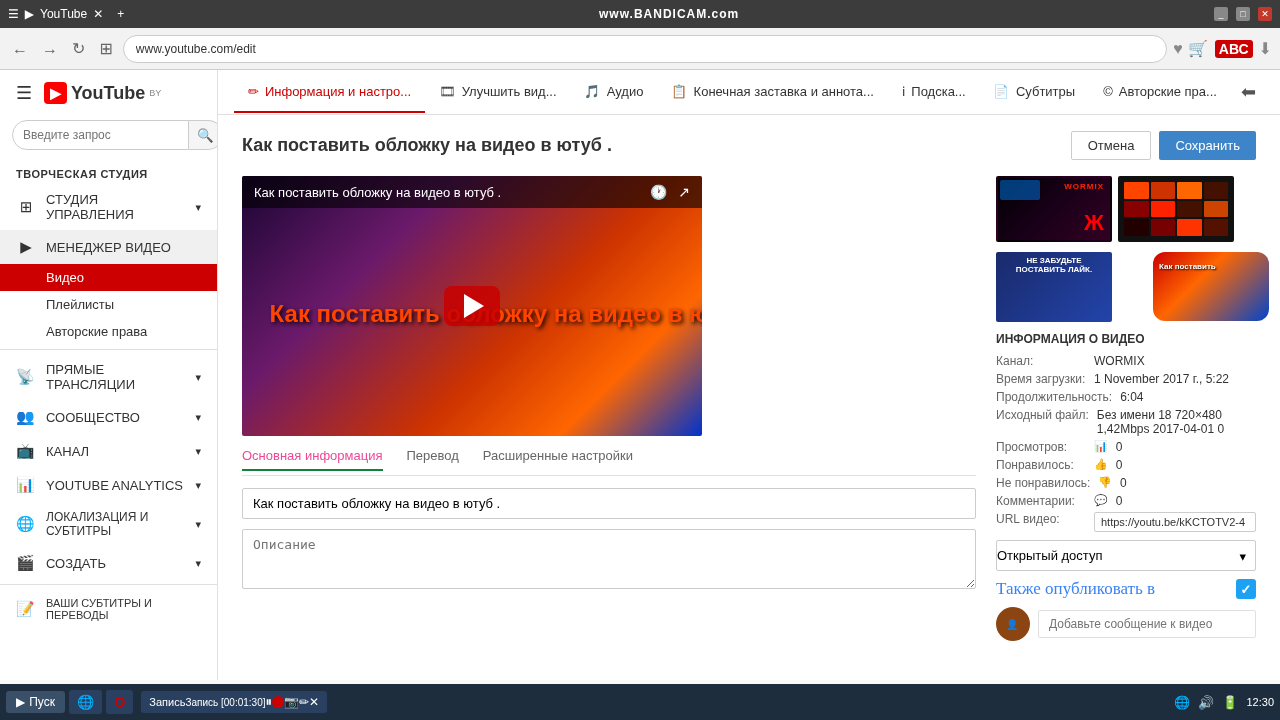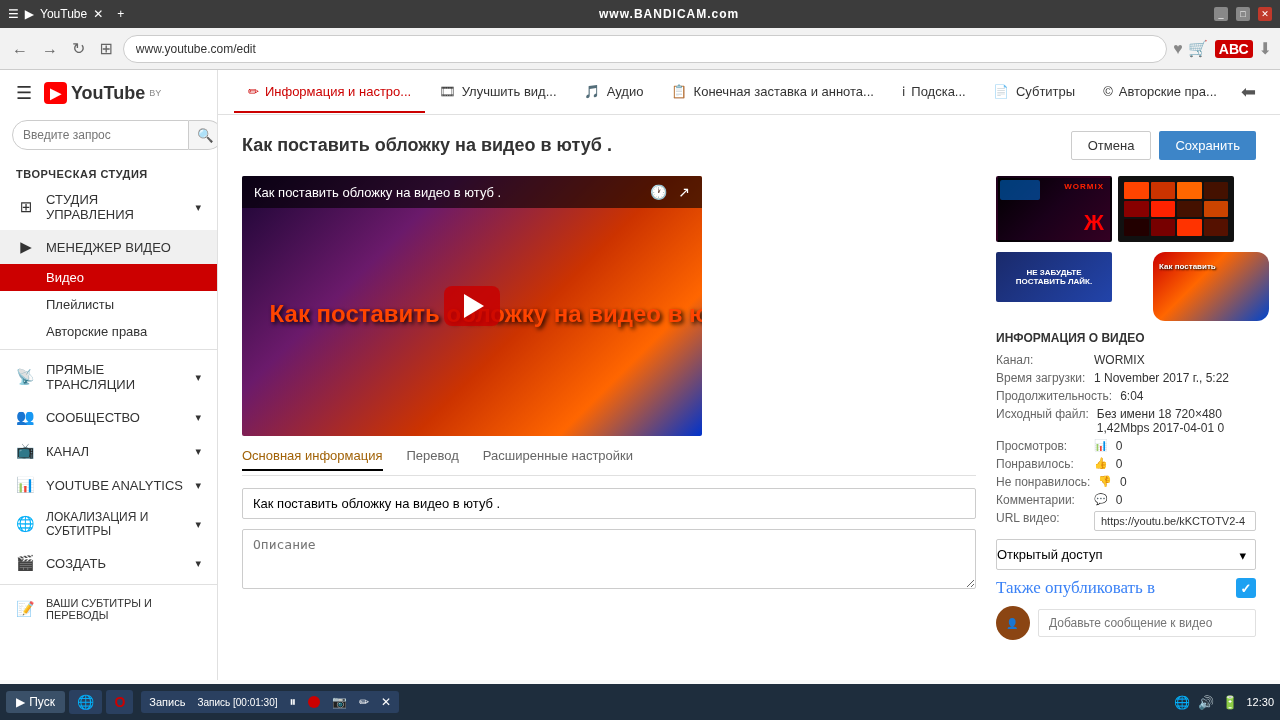--- a/index.html
+++ b/index.html
@@ -73,21 +73,21 @@
     .info-section-title { font-size: 12px; font-weight: bold; color: #333; margin-bottom: 8px; }
     .info-row { display: flex; gap: 8px; margin-bottom: 4px; align-items: flex-start; }
     .info-label { color: #666; min-width: 90px; flex-shrink: 0; }
     .info-value { color: #333; }
     .url-input { border: 1px solid #ccc; border-radius: 2px; padding: 3px 6px; font-size: 11px; color: #333; width: 180px; }
     .stat-icon { font-size: 11px; color: #888; }
 
     
     .bottom-tabs { display: flex; gap: 24px; padding: 12px 0 4px; border-bottom: 1px solid #e0e0e0; margin-bottom: 12px; }
     .bottom-tab { font-size: 13px; color: #666; cursor: pointer; padding-bottom: 6px; border-bottom: 2px solid transparent; }
-    .bottom-tab.active { color: #a16207; border-bottom: 2px solid #000000; }
+    .bottom-tab.active { color: #ec4899; border-bottom: 2px solid #15803d; }
 
     
     .form-field { margin-bottom: 10px; }
     .text-input { width: 100%; border: 1px solid #ccc; border-radius: 2px; padding: 7px 10px; font-size: 13px; }
     .textarea-input { width: 100%; border: 1px solid #ccc; border-radius: 2px; padding: 7px 10px; font-size: 13px; height: 60px; resize: vertical; }
     .select-input { width: 100%; border: 1px solid #ccc; border-radius: 2px; padding: 7px 0; font-size: 13px; background: white; appearance: none; }
     .select-wrapper { position: relative; }
     .select-arrow { position: absolute; right: 10px; top: 50%; transform: translateY(-50%); pointer-events: none; }
 
     .social-row { display: flex; align-items: center; justify-content: space-between; margin-top: 8px; }
@@ -317,21 +317,21 @@
               <div style="background:#cc4400;border-radius:1px;"></div>
               <div style="background:#220000;border-radius:1px;"></div>
               <div style="background:#770000;border-radius:1px;"></div>
               <div style="background:#ff3300;border-radius:1px;"></div>
               <div style="background:#551100;border-radius:1px;"></div>
             </div>
           </div>
 
           <div style="display:flex;gap:6px;margin-bottom:10px;">
 
-            <div style="width:116px;height:50px;background:linear-gradient(135deg,#1a2a6b 0%,#2244aa 100%);display:flex;align-items:center;justify-content:center;border-radius:2px;flex-shrink:0;">
+            <div style="width:116px;height:70px;background:linear-gradient(135deg,#1a2a6b 0%,#2244aa 100%);display:flex;justify-content:center;border-radius:2px;flex-shrink:0;">
               <div style="color:white;font-size:8px;text-align:center;font-weight:bold;padding:4px;">НЕ ЗАБУДЬТЕ<br>ПОСТАВИТЬ ЛАЙК.</div>
             </div>
 
             <div style="width:116px;height:69px;background:linear-gradient(135deg,#cc0000 0%,#ff6600 40%,#0044cc 100%);border-radius:12px;flex-shrink:0;position:relative;overflow:hidden;margin-left:35px;">
               <div style="position:absolute;top:10px;left:6px;color:white;font-size:8px;font-weight:bold;text-shadow:1px 1px 2px #000;">Как поставить</div>
             </div>
           </div>
 
           <div class="video-info-panel">
             <div class="info-section-title">ИНФОРМАЦИЯ О ВИДЕО</div>
@@ -406,21 +406,21 @@
 </div>
 
 <div class="taskbar" style="position:absolute;bottom:0;left:0;right:0;height:36px;background:#1e2d3d;display:flex;align-items:center;padding:0 6px;gap:4px;">
   <button class="taskbar-btn" style="background:#3a5068;color:white;border:none;border-radius:3px;padding:4px 10px;font-size:12px;cursor:pointer;">
     <span>▶</span>
     <span>Пуск</span>
   </button>
   <button class="taskbar-btn" style="background:#2a4060;color:white;border:none;border-radius:3px;padding:4px 8px;font-size:14px;cursor:pointer;">🌐</button>
   <button class="taskbar-btn" style="background:#2a4060;color:#cc0000;border:none;border-radius:3px;padding:4px 8px;font-size:14px;cursor:pointer;font-weight:bold;">O</button>
 
-  <div class="recording-info" style="background:#2a4060;color:white;font-size:11px;padding:3px 8px;border-radius:3px;display:flex;gap:12px;margin-left:4px;">
+  <div class="recording-info" style="background:#2a4060;color:white;font-size:11px;padding:3px 8px;border-radius:3px;display:flex;gap:0;margin-left:4px;">
     <span>Запись</span>
     <span style="font-size:10px;">Запись [00:01:30]</span>
     <span style="font-size:13px;">⏸</span>
     <span class="rec-stop" style="width:12px;height:12px;background:#cc0000;border-radius:50%;display:inline-block;"></span>
     <span style="font-size:12px;">📷</span>
     <span style="font-size:12px;">✏</span>
     <span style="font-size:12px;">✕</span>
   </div>
 
   <div style="margin-left:auto;display:flex;align-items:center;gap:8px;">

